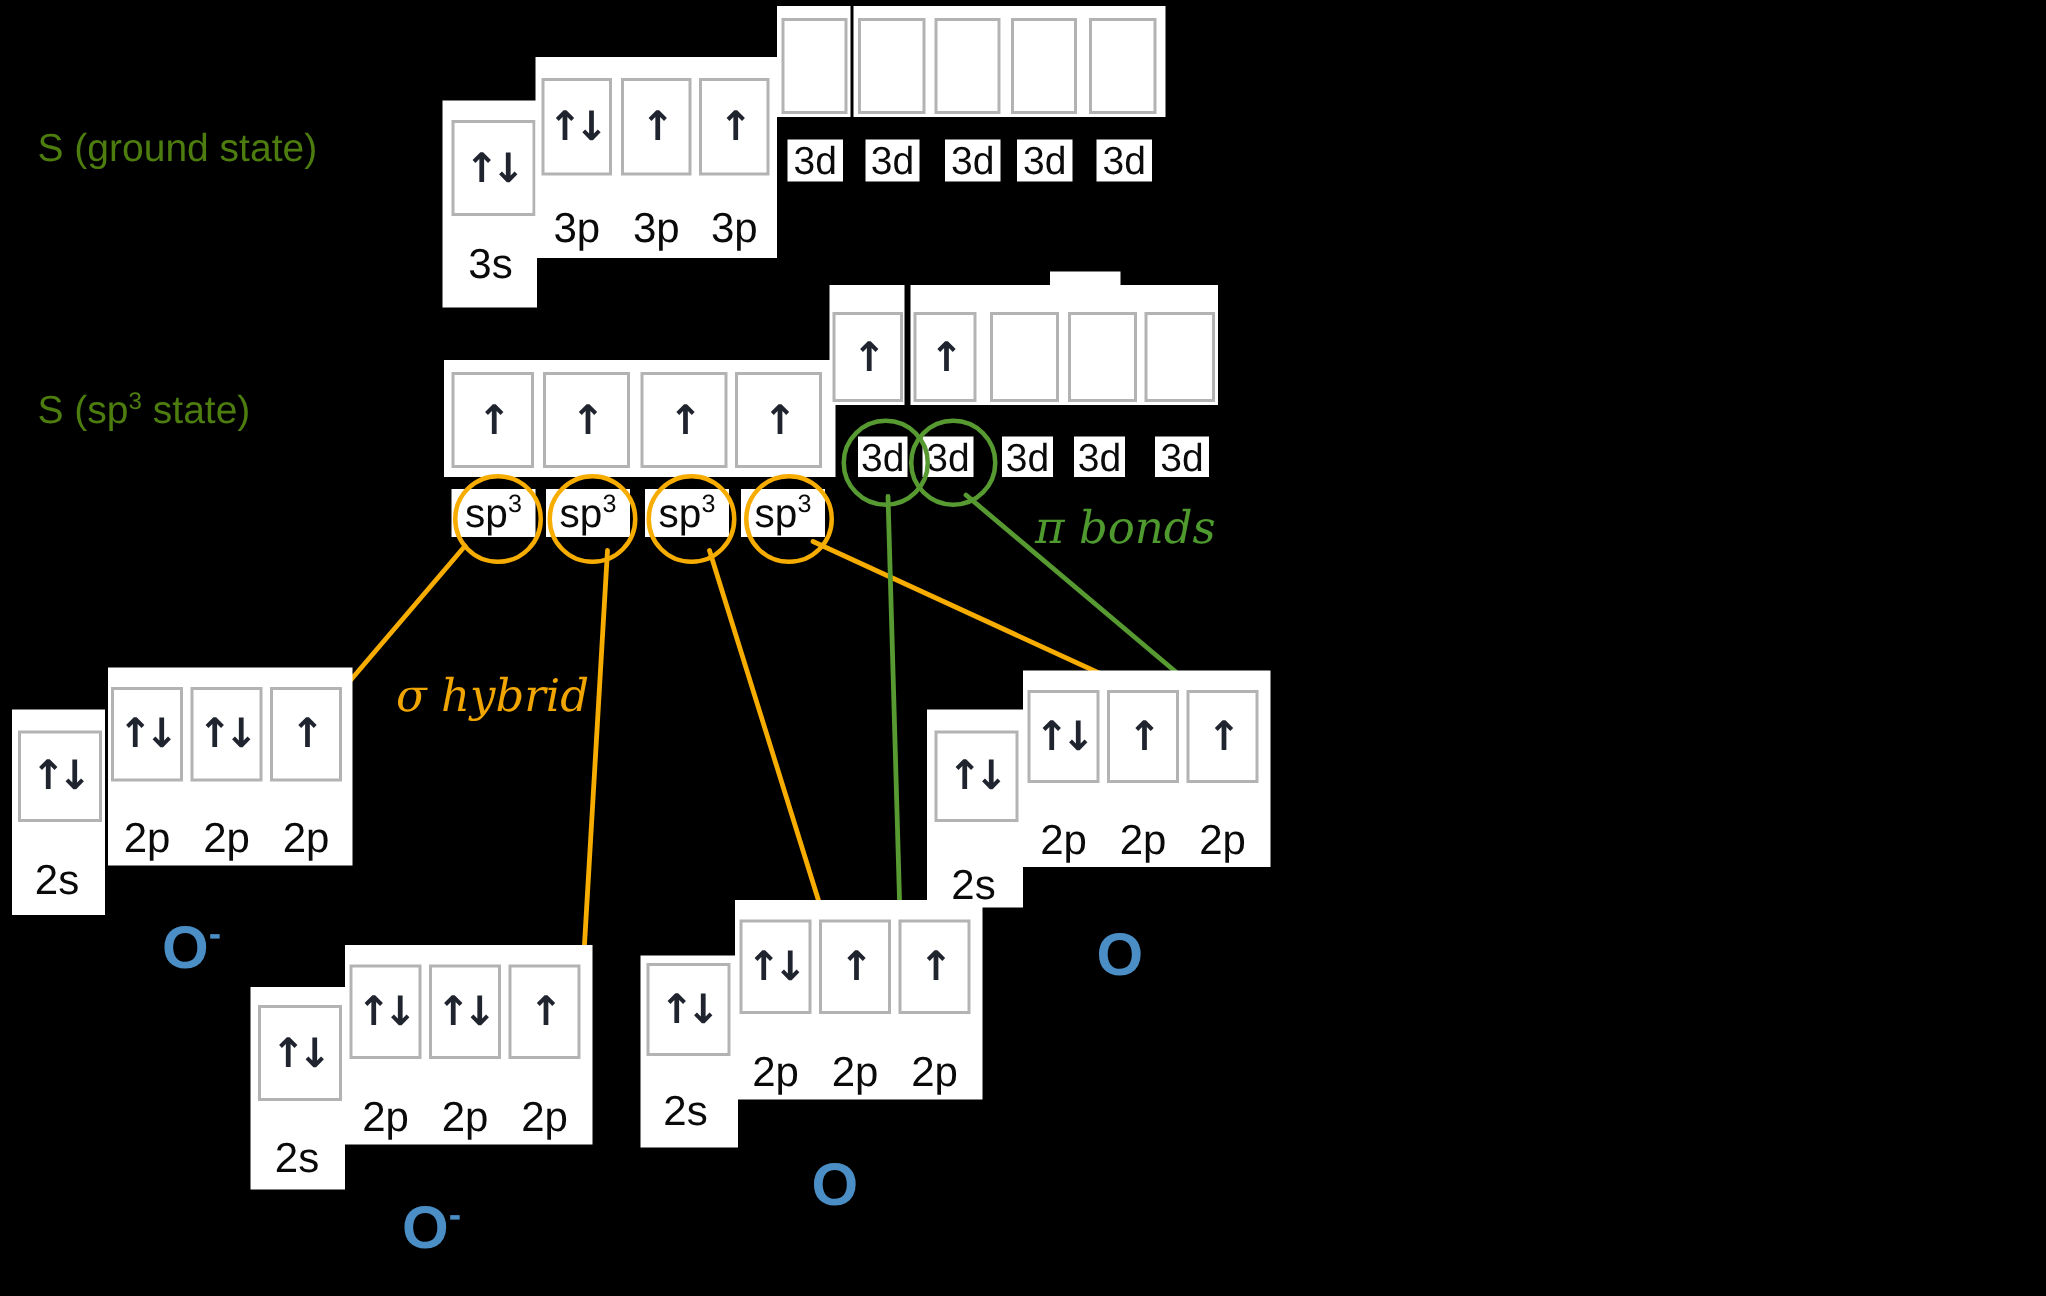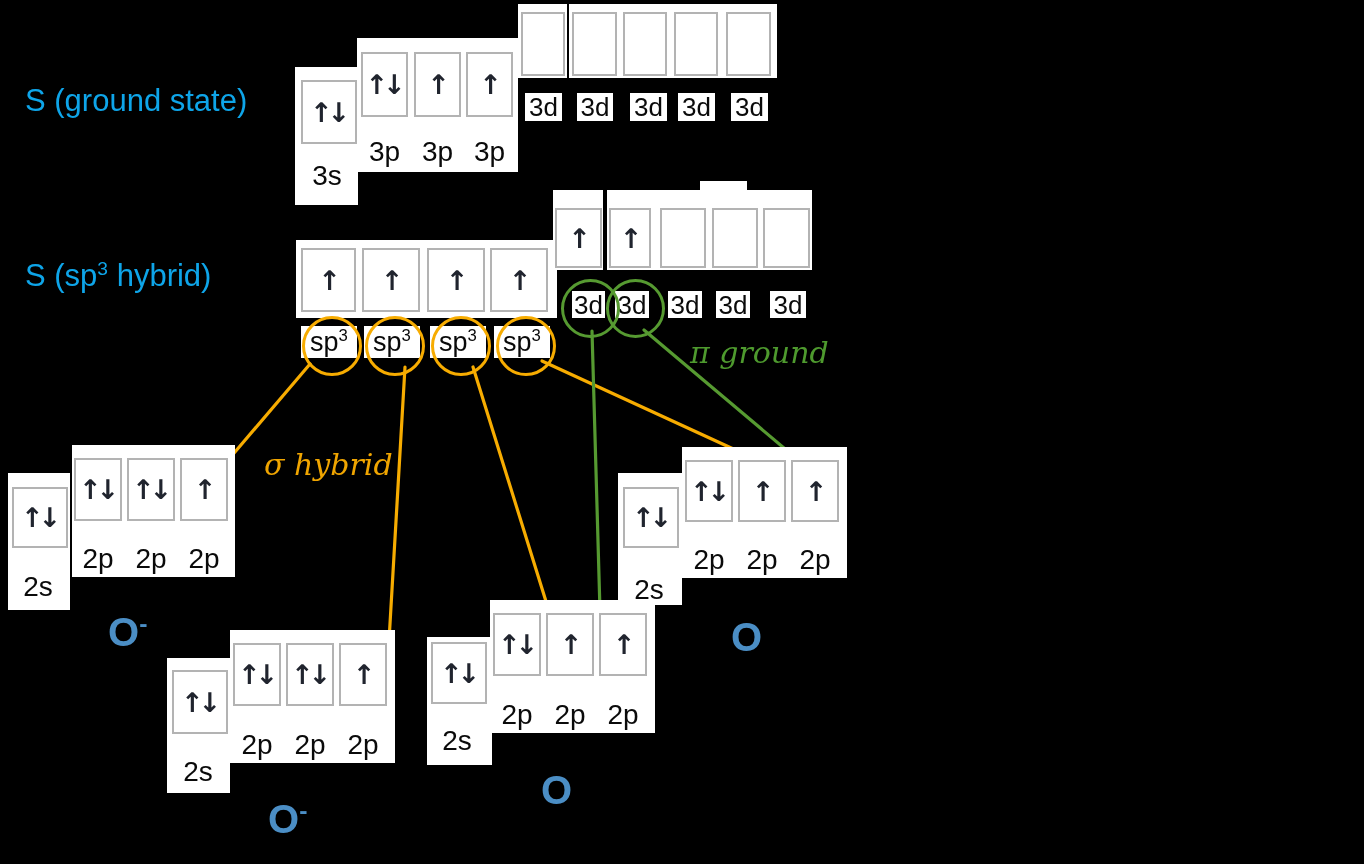--- a/index.html
+++ b/index.html
@@ -25,21 +25,21 @@
     text-align:center;font-size:26px;line-height:1.1;
   }
   .circ{position:absolute;border-radius:50%;background:transparent;}
   .circ.orange{border:3px solid #f7ac00;}
   .circ.green{border:3px solid #569a31;}
   .sp3chip{
     position:absolute;background:#fff;color:#0a0a0a;text-align:center;
     font-size:27px;line-height:1.2;
   }
   .title{
-    position:absolute;color:#0ea5e9;font-size:31px;line-height:1;
+    position:absolute;color:#4d7c0f;font-size:26px;line-height:1;
     white-space:nowrap;
   }
   .oname{
     position:absolute;color:#4b8ec5;font-weight:bold;font-size:40px;line-height:1;
     white-space:nowrap;
   }
   .bondlbl{
     position:absolute;font-family:"DejaVu Serif", serif;font-style:italic;
     font-size:30px;line-height:1;white-space:nowrap;
   }
@@ -80,21 +80,21 @@
 <div class="obox" style="left:572px;top:12px;width:41px;height:60px;"></div>
 <div class="obox" style="left:623px;top:12px;width:40px;height:60px;"></div>
 <div class="obox" style="left:674px;top:12px;width:40px;height:60px;"></div>
 <div class="obox" style="left:726px;top:12px;width:41px;height:60px;"></div>
 <div class="chip" style="left:525px;top:93px;width:37px;height:28px;">3d</div>
 <div class="chip" style="left:577px;top:93px;width:36px;height:28px;">3d</div>
 <div class="chip" style="left:630px;top:93px;width:37px;height:28px;">3d</div>
 <div class="chip" style="left:678px;top:93px;width:37px;height:28px;">3d</div>
 <div class="chip" style="left:731px;top:93px;width:37px;height:28px;">3d</div>
 
-<div class="title" style="left:25px;top:260px;"><span>S (sp</span><sup>3</sup><span> hybrid)</span></div>
+<div class="title" style="left:25px;top:260px;"><span>S (sp</span><sup>3</sup><span> state)</span></div>
 
 <div class="panel" style="left:296px;top:240px;width:261px;height:78px;"></div>
 <div class="obox" style="left:301px;top:248px;width:51px;height:60px;">↑</div>
 <div class="obox" style="left:362px;top:248px;width:54px;height:60px;">↑</div>
 <div class="obox" style="left:427px;top:248px;width:54px;height:60px;">↑</div>
 <div class="obox" style="left:490px;top:248px;width:54px;height:60px;">↑</div>
 
 <div class="sp3chip" style="left:301px;top:326px;width:56px;"><span>sp</span><sup>3</sup></div>
 <div class="sp3chip" style="left:364px;top:326px;width:56px;"><span>sp</span><sup>3</sup></div>
 <div class="sp3chip" style="left:430px;top:326px;width:56px;"><span>sp</span><sup>3</sup></div>
@@ -115,21 +115,21 @@
 <div class="obox" style="left:763px;top:208px;width:43px;height:56px;"></div>
 <div class="chip" style="left:572px;top:291px;width:33px;height:27px;">3d</div>
 <div class="chip" style="left:615px;top:291px;width:34px;height:27px;">3d</div>
 <div class="chip" style="left:668px;top:291px;width:34px;height:27px;">3d</div>
 <div class="chip" style="left:716px;top:291px;width:34px;height:27px;">3d</div>
 <div class="chip" style="left:770px;top:291px;width:36px;height:27px;">3d</div>
 
 <div class="circ green" style="left:561px;top:279px;width:53px;height:53px;"></div>
 <div class="circ green" style="left:606px;top:279px;width:53px;height:53px;"></div>
 
-<div class="bondlbl pi" style="left:690px;top:338px;">π ground</div>
+<div class="bondlbl pi" style="left:690px;top:338px;">π bonds</div>
 <div class="bondlbl sigma" style="left:264px;top:450px;">σ hybrid</div>
 
 <div class="panel" style="left:8px;top:473px;width:62px;height:137px;"></div>
 <div class="obox" style="left:12px;top:487px;width:52px;height:57px;">↑↓</div>
 <div class="lbl" style="left:12px;top:573px;width:52px;">2s</div>
 <div class="panel" style="left:72px;top:445px;width:163px;height:132px;"></div>
 <div class="obox" style="left:74px;top:458px;width:44px;height:59px;">↑↓</div>
 <div class="obox" style="left:127px;top:458px;width:44px;height:59px;">↑↓</div>
 <div class="obox" style="left:180px;top:458px;width:44px;height:59px;">↑</div>
 <div class="lbl" style="left:74px;top:545px;width:48px;">2p</div>

